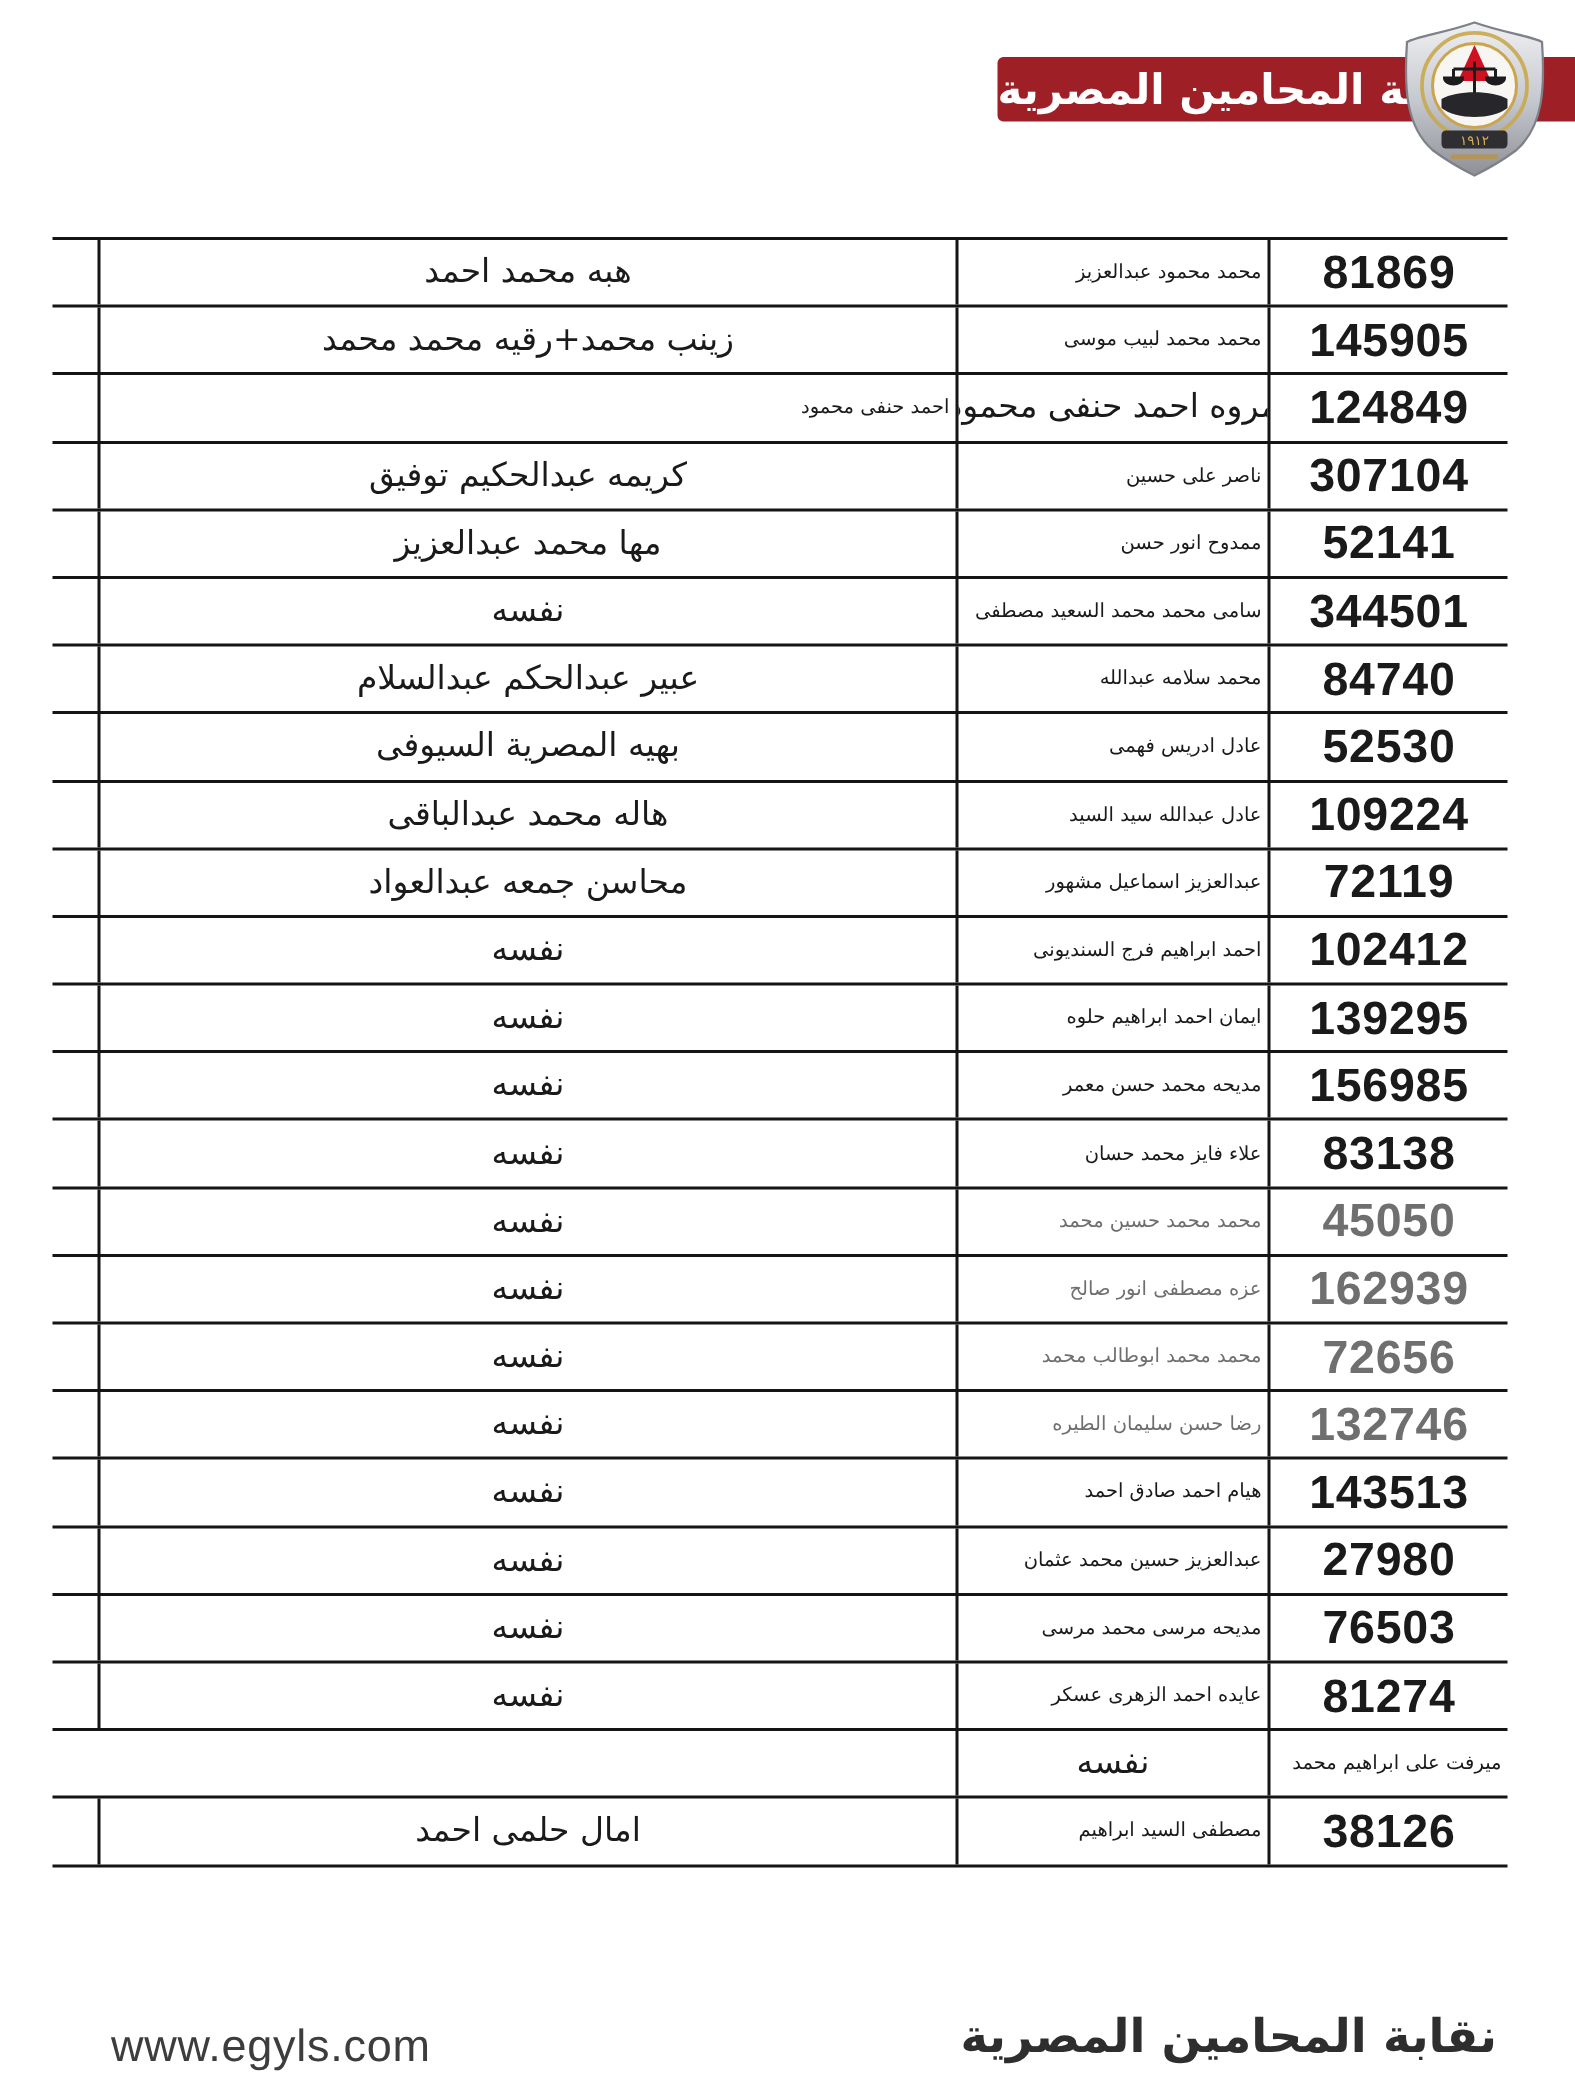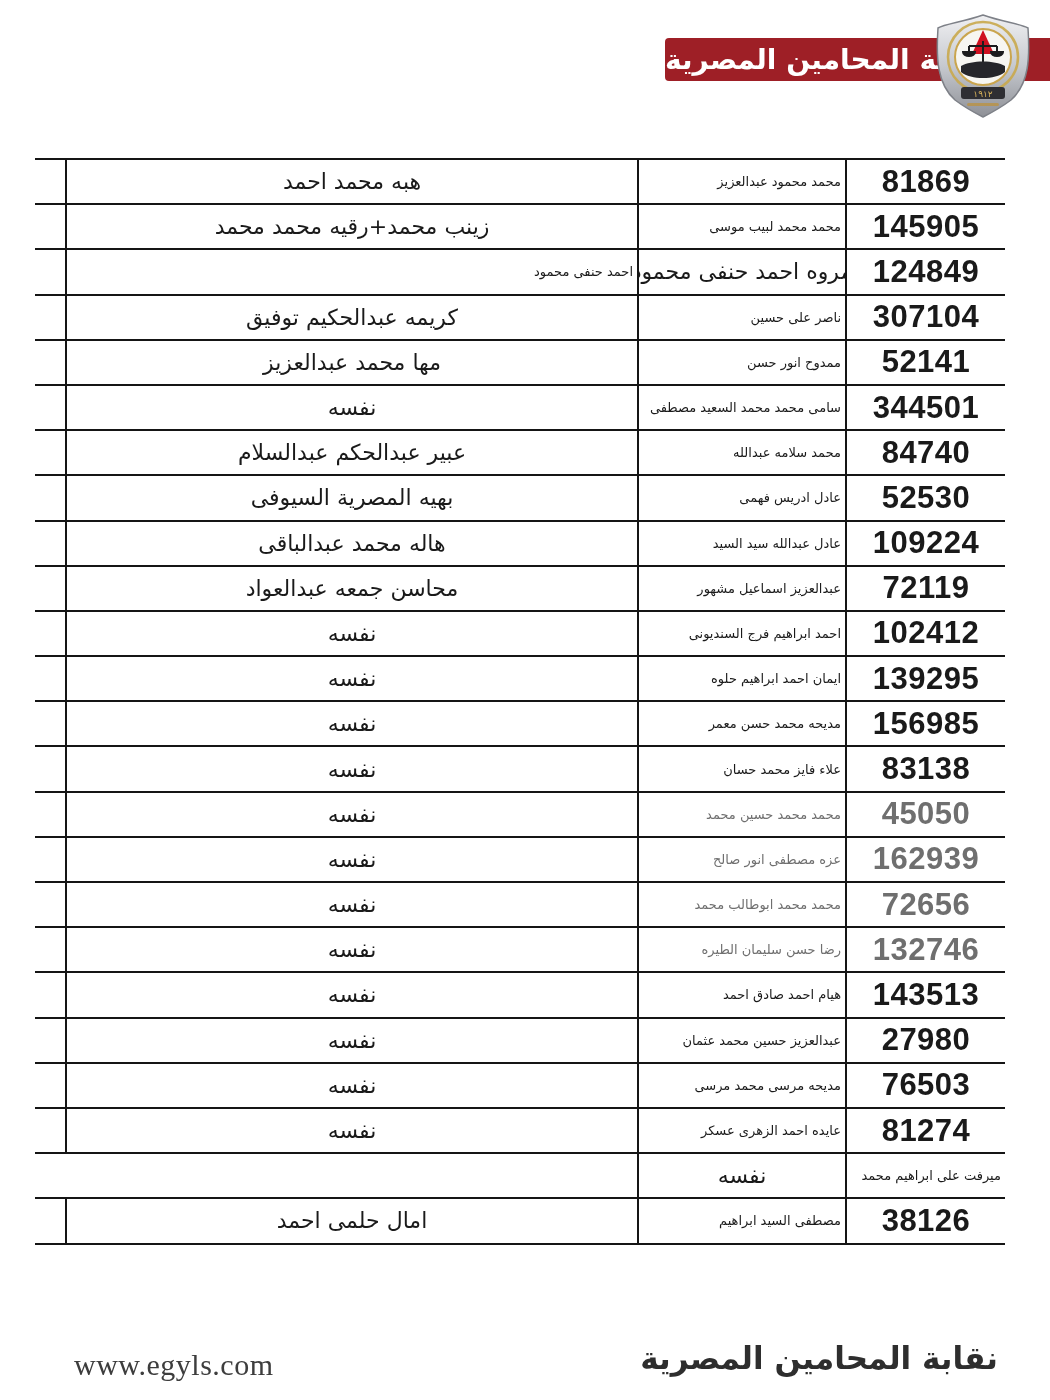--- a/index.html
+++ b/index.html
@@ -41,21 +41,21 @@
   }
   .c-benef{
     justify-content:center;border-left:2px solid var(--line);
     font-size:22px;white-space:nowrap;
   }
   .c-stub{background:transparent;}
   .muted{color:var(--muted);}
   
   .footer-url{
     position:absolute;left:74px;top:1348px;
-    font-family:Liberation Serif, serif;font-size:30px;color:#3d3d3d;
+    font-family:Liberation Sans, sans-serif;font-size:30px;color:#3d3d3d;
     letter-spacing:0.5px;
   }
   .footer-org{
     position:absolute;right:52px;top:1340px;direction:rtl;
     font-weight:bold;font-size:31px;color:#2e2e2e;white-space:nowrap;
   }
 </style>
 </head>
 <body style="--banner: #9e1f26; --muted: #6f6f6f; --ink: #1a1a1a;">
 

